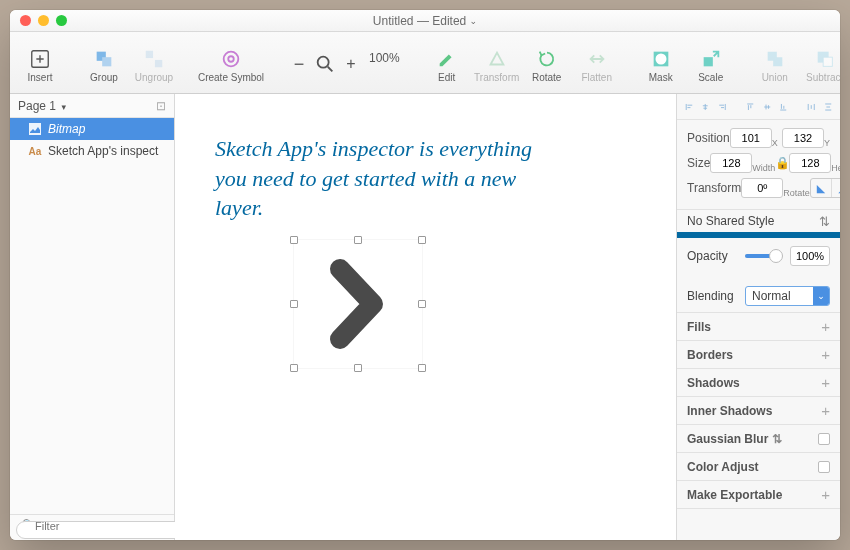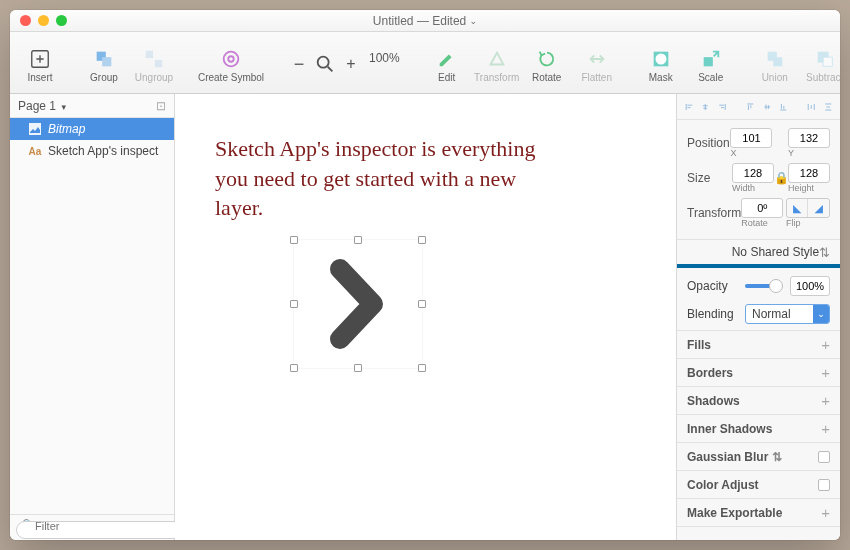--- a/index.html
+++ b/index.html
@@ -27,43 +27,43 @@
 .layer { height: 22px; display:flex; align-items:center; gap:6px; padding-left:18px; font-size:12px; }
 .layer.sel { background:#4a90e2; color:#fff;font-style:italic; }
 .layer.nosel { color:#444; }
 .layicon{ width:14px; display:flex; justify-content:center;}
 .sbfoot { height: 26px; border-top:1px solid #e0e0e0; display:flex; align-items:center; gap:6px; padding:0 6px;}
 .filter { flex:1; height:18px; border:1px solid #d0d0d0; border-radius:9px; font-size:11px; padding:0 6px 8px 18px; color:#888; background:#fff; position:relative;}
 .filterwrap{flex:1; position:relative;}
 .filterwrap .mag{position:absolute; left:6px; top:3px; font-size:10px; color:#9a9a9a;}
 .sbfoot .micon{color:#3b82d6; font-size:13px; display:flex; align-items:center; gap:2px;}
 .canvas { flex:1; background:#fff; position:relative; }
-.canvastext { position:absolute; left:40px; top:40px; width:340px; font-family: Georgia, 'Times New Roman', serif; font-size:22px; line-height:1.35; color:#7f1d1d; }
+.canvastext { position:absolute; left:40px; top:40px; width:340px; font-family: Georgia, 'Times New Roman', serif; font-size:22px; line-height:1.35; color:#0369a1;font-style:italic; }
 .selbox { position:absolute; left:118px; top:145px; width:130px; height:130px; border:1px solid #bcbcbc22;}
 .selbox .h { position:absolute; width:8px; height:8px; background:#fff; border:1px solid #999; border-radius:1px;}
 .h.tl{left:-4px;top:-4px}.h.tr{right:-4px;top:-4px}.h.bl{left:-4px;bottom:-4px}.h.br{right:-4px;bottom:-4px}
 .h.tm{left:50%;margin-left:-4px;top:-4px}.h.bm{left:50%;margin-left:-4px;bottom:-4px}
 .h.ml{left:-4px;top:50%;margin-top:-4px}.h.mr{right:-4px;top:50%;margin-top:-4px}
 .chevshape{width:100%;height:100%;display:flex;align-items:center;justify-content:center;}
 .chevshape svg{width:70px;height:100px;}
 .inspector { width:164px; border-left:1px solid #d9d9d9; background:#f7f7f7; overflow-y:auto; font-size:12px; color:#444;}
 .alignrow{height:26px;border-bottom:1px solid #e2e2e2;display:flex;align-items:center;padding:0 8px;gap:8px; color:#999;}
 .alignrow svg{width:14px;height:14px;}
 .panel{padding:8px 10px 6px 10px;border-bottom:1px solid #e2e2e2;}
 .prow{display:flex;align-items:center;margin-bottom:5px;}
 .prow .lbl{width:56px;color:#555;}
 .numf{width:42px;height:20px;border:1px solid #ccc;border-radius:3px;text-align:center;font-size:11px;background:#fff;}
 .sublbl{font-size:9px;color:#888;text-align:center;}
-.pair{display:flex;flex-direction:column;align-items:flex-start;}
+.pair{display:flex;flex-direction:row;align-items:flex-end;}
 .gap{width:10px;}
 .lock{width:14px;text-align:center;color:#888;}
 .flipbox{display:flex;border:1px solid #ccc;border-radius:3px;overflow:hidden;height:20px;width:44px;}
 .flipbox div{flex:1;display:flex;align-items:center;justify-content:center;font-size:11px;color:#4a90e2;border-right:1px solid #ddd;}
 .flipbox div:last-child{border-right:none;}
-.selrow{height:28px;border-bottom:4px solid #0369a1;display:flex;align-items:center;padding:0 10px;justify-content:flex-end;}
+.selrow{height:28px;border-bottom:6px solid #0369a1;display:flex;align-items:center;padding:0 10px;justify-content:space-between;}
 .selrow .upd{color:#888;font-size:13px;}
 .oprow{display:flex;align-items:center;gap:8px;}
 .slider{flex:1;height:4px;background:#dcdcdc;border-radius:2px;position:relative;}
 .slider .fill{position:absolute;left:0;top:0;height:100%;width:85%;background:#4a90e2;border-radius:2px;}
 .slider .knob{position:absolute;left:85%;top:-5px;width:14px;height:14px;border-radius:50%;background:#fff;border:1px solid #bbb;margin-left:-7px;}
 .combo{flex:1;height:20px;border:1px solid #6fa8e6;border-radius:3px;background:#fff;display:flex;align-items:center;padding:0 6px;justify-content:space-between;}
 .combo .carr{background:#4a90e2;color:#fff;width:16px;height:18px;margin-right:-6px;border-radius:0 2px 2px 0;display:flex;align-items:center;justify-content:center;font-size:9px;}
 .acc{height:28px;border-bottom:1px solid #e2e2e2;display:flex;align-items:center;justify-content:space-between;padding:0 10px;font-weight:600;color:#555;}
 .acc .plus{color:#aaa;font-size:15px;font-weight:400;}
 .acc .cb{width:12px;height:12px;border:1px solid #bbb;border-radius:2px;background:#fff;}
@@ -340,21 +340,21 @@
             </div>
         </div>
       </div>
 
       <div class="selrow">
         <span>No Shared Style</span>
         <span class="upd">⇅</span>
       </div>
 
       <div class="panel">
-        <div class="oprow" style="margin-bottom:8px">
+        <div class="oprow" style="margin-bottom:20px">
           <span class="lbl" style="width:50px">Opacity</span>
           <div class="slider">
               <div class="fill"></div>
               <div class="knob"></div>
             </div>
           <input class="numf" style="width: 40px;" value="100%">
         </div>
         <div class="oprow">
           <span class="lbl" style="width:50px">Blending</span>
           <div class="combo">

